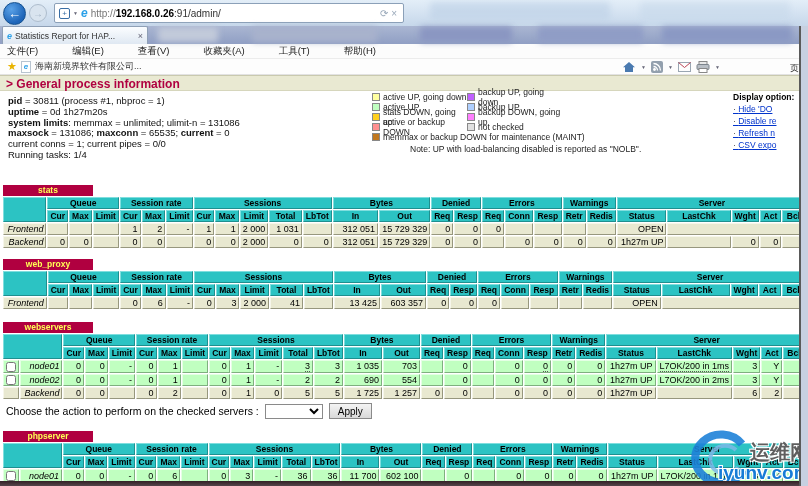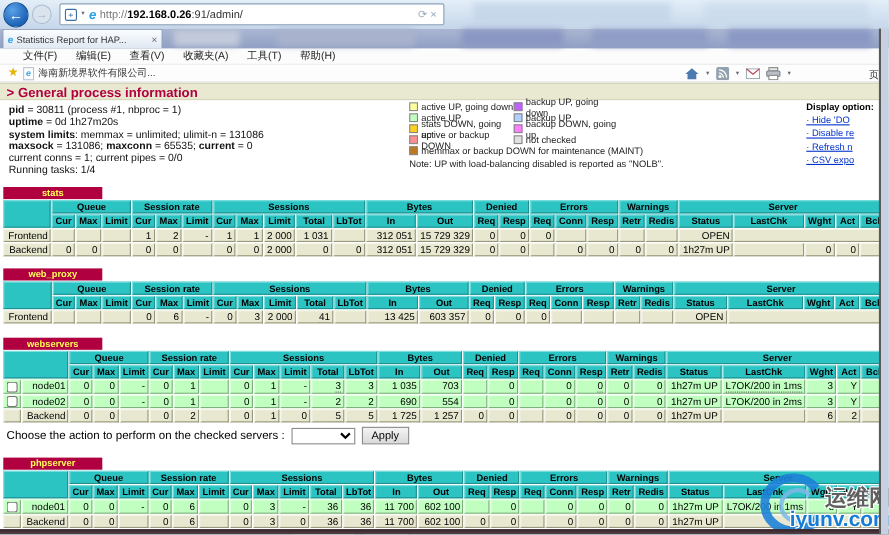--- a/index.html
+++ b/index.html
@@ -29,60 +29,60 @@
   .glass-blur{position:absolute;top:2px;border-radius:3px;filter:blur(3px);}
 
   .tab-row{position:relative;height:18px;background:linear-gradient(#aab6d2,#909fc4);}
   .tab{position:absolute;left:2px;top:0;width:146px;height:18px;border:1px solid #8fa0b6;border-bottom:none;
        border-radius:2px 2px 0 0;background:linear-gradient(#fbfdff,#dfe8f2);display:flex;align-items:center;
        padding:0 4px;gap:3px;font-size:8.5px;color:#333;}
   .tab-title{white-space:nowrap;overflow:hidden;flex:1;}
   .tab-close{color:#667;font-size:9px;flex:none;}
   .tabblur{position:absolute;top:1px;height:15px;border-radius:2px;filter:blur(3px);}
 
-  .menu-row{height:15px;background:#fcfcfc;border-bottom:1px solid #ececec;display:flex;gap:17px;
-            align-items:center;padding-left:21px;font-size:9.5px;color:#222;}
+  .menu-row{height:15px;background:#fcfcfc;border-bottom:1px solid #ececec;display:flex;gap:34px;
+            align-items:center;padding-left:7px;font-size:9.5px;color:#222;}
   .fav-row{position:relative;height:16px;background:#fdfdfd;border-bottom:1px solid #e2e2e2;
            display:flex;align-items:center;padding-left:7px;font-size:9px;color:#333;gap:4px;}
   .star{color:#e9b400;font-size:11px;line-height:11px;}
   .sheet{display:inline-flex;width:10px;height:12px;border:1px solid #b8c4d0;background:#fff;
          align-items:center;justify-content:center;}
   .sheet .e-logo{font-size:8px;line-height:8px;}
   .fav-icons{position:absolute;left:622px;top:2px;display:flex;align-items:center;gap:5px;}
   .page-menu{position:absolute;left:790px;top:3px;font-size:9px;color:#333;white-space:nowrap;}
 
   
   .heading{height:16px;background:#e9e9d2;border-top:1px solid #c9c9ae;border-bottom:1px solid #d6d6bc;
            color:#b00040;font-weight:bold;font-size:12px;padding:1px 0 0 6px;}
   .info-sec{position:relative;height:74px;}
   .proc{position:absolute;left:8px;top:5px;font-size:9.5px;line-height:10.8px;color:#111;}
   .legend{position:absolute;left:372px;top:1px;font-size:8.5px;line-height:10px;color:#222;}
   .lg-row{display:flex;align-items:center;height:10px;}
   .lg-item{display:flex;align-items:center;gap:3px;width:95px;}
   .lg-item.wide{width:auto;}
   .sw{width:8px;height:8px;border:1px solid #888;flex:none;}
-  .lg-note{margin-top:2px;}
+  .lg-note{margin-top:2px;margin-left:38px;}
   .disp{position:absolute;left:733px;top:1px;width:80px;font-size:8.5px;white-space:nowrap;}
   .disp-title{font-weight:bold;color:#000;}
   .disp a{display:block;color:#0033cc;text-decoration:underline;margin-top:2px;}
   .disp a::before{content:"·  ";color:#444;text-decoration:none;}
 
   
   .tblwrap{margin-left:2px;}
   .banner{width:90px;height:11px;background:#b00040;color:#ffff55;font-size:8.5px;font-weight:bold;
           text-align:center;line-height:11px;margin-left:1px;}
   table.stat{border-collapse:separate;border-spacing:1px;table-layout:fixed;font-size:9px;}
   table.stat th{background:#2cc3c3;font-size:8.5px;font-weight:bold;color:#000;padding:0 2px;height:11px;
                 border:1px solid;border-color:#7fdede #1f8f8f #1f8f8f #7fdede;overflow:hidden;white-space:nowrap;}
   table.stat td{padding:0 2px;height:12px;border:1px solid;overflow:hidden;white-space:nowrap;
                 text-align:right;font-size:9px;}
   tr.frontend td, tr.backend td{background:#e8e8d0;border-color:#f6f6ea #97977e #97977e #f6f6ea;}
   tr.server td{background:#c0ffc0;border-color:#e4ffe4 #7fb07f #7fb07f #e4ffe4;}
   td.c{text-align:center;}
-  td.name{text-align:center;font-size:8.5px;}
+  td.name{text-align:center;font-size:8.5px;font-style:italic;}
   td.chk{text-align:center;}
   td.chk input{width:10px;height:10px;margin:0;vertical-align:middle;}
   .u{border-bottom:1px dotted #555;}
   .action{margin:3px 0 11px 4px;font-size:10.5px;color:#000;display:flex;align-items:center;gap:6px;}
   .action select{width:58px;height:15px;font-size:9px;border:1px solid #8a8a8a;background:#fff;}
   .action button{height:16px;font-size:10px;padding:0 8px;background:linear-gradient(#f4f4f4,#d9d9d9);
                  border:1px solid #8a8a8a;}
 
   
   .wm-url{position:absolute;left:392px;top:449px;font-size:30px;color:rgba(135,135,135,.62);
@@ -237,21 +237,21 @@
       <div id="disp-links">
           <a>Hide 'DO</a>
           <a>Disable re</a>
           <a>Refresh n</a>
           <a>CSV expo</a>
         </div>
     </div>
   </div>
 
   <div id="tables-root">
-      <div class="tblwrap" style="margin-top: 5px;">
+      <div class="tblwrap" style="margin-top: 20px;">
         <div class="banner">stats</div>
         <table class="stat">
           <colgroup>
             <col style="width: 44px;">
             <col style="width: 20px;">
             <col style="width: 22px;">
             <col style="width: 26px;">
             <col style="width: 20px;">
             <col style="width: 24px;">
             <col style="width: 26px;">

